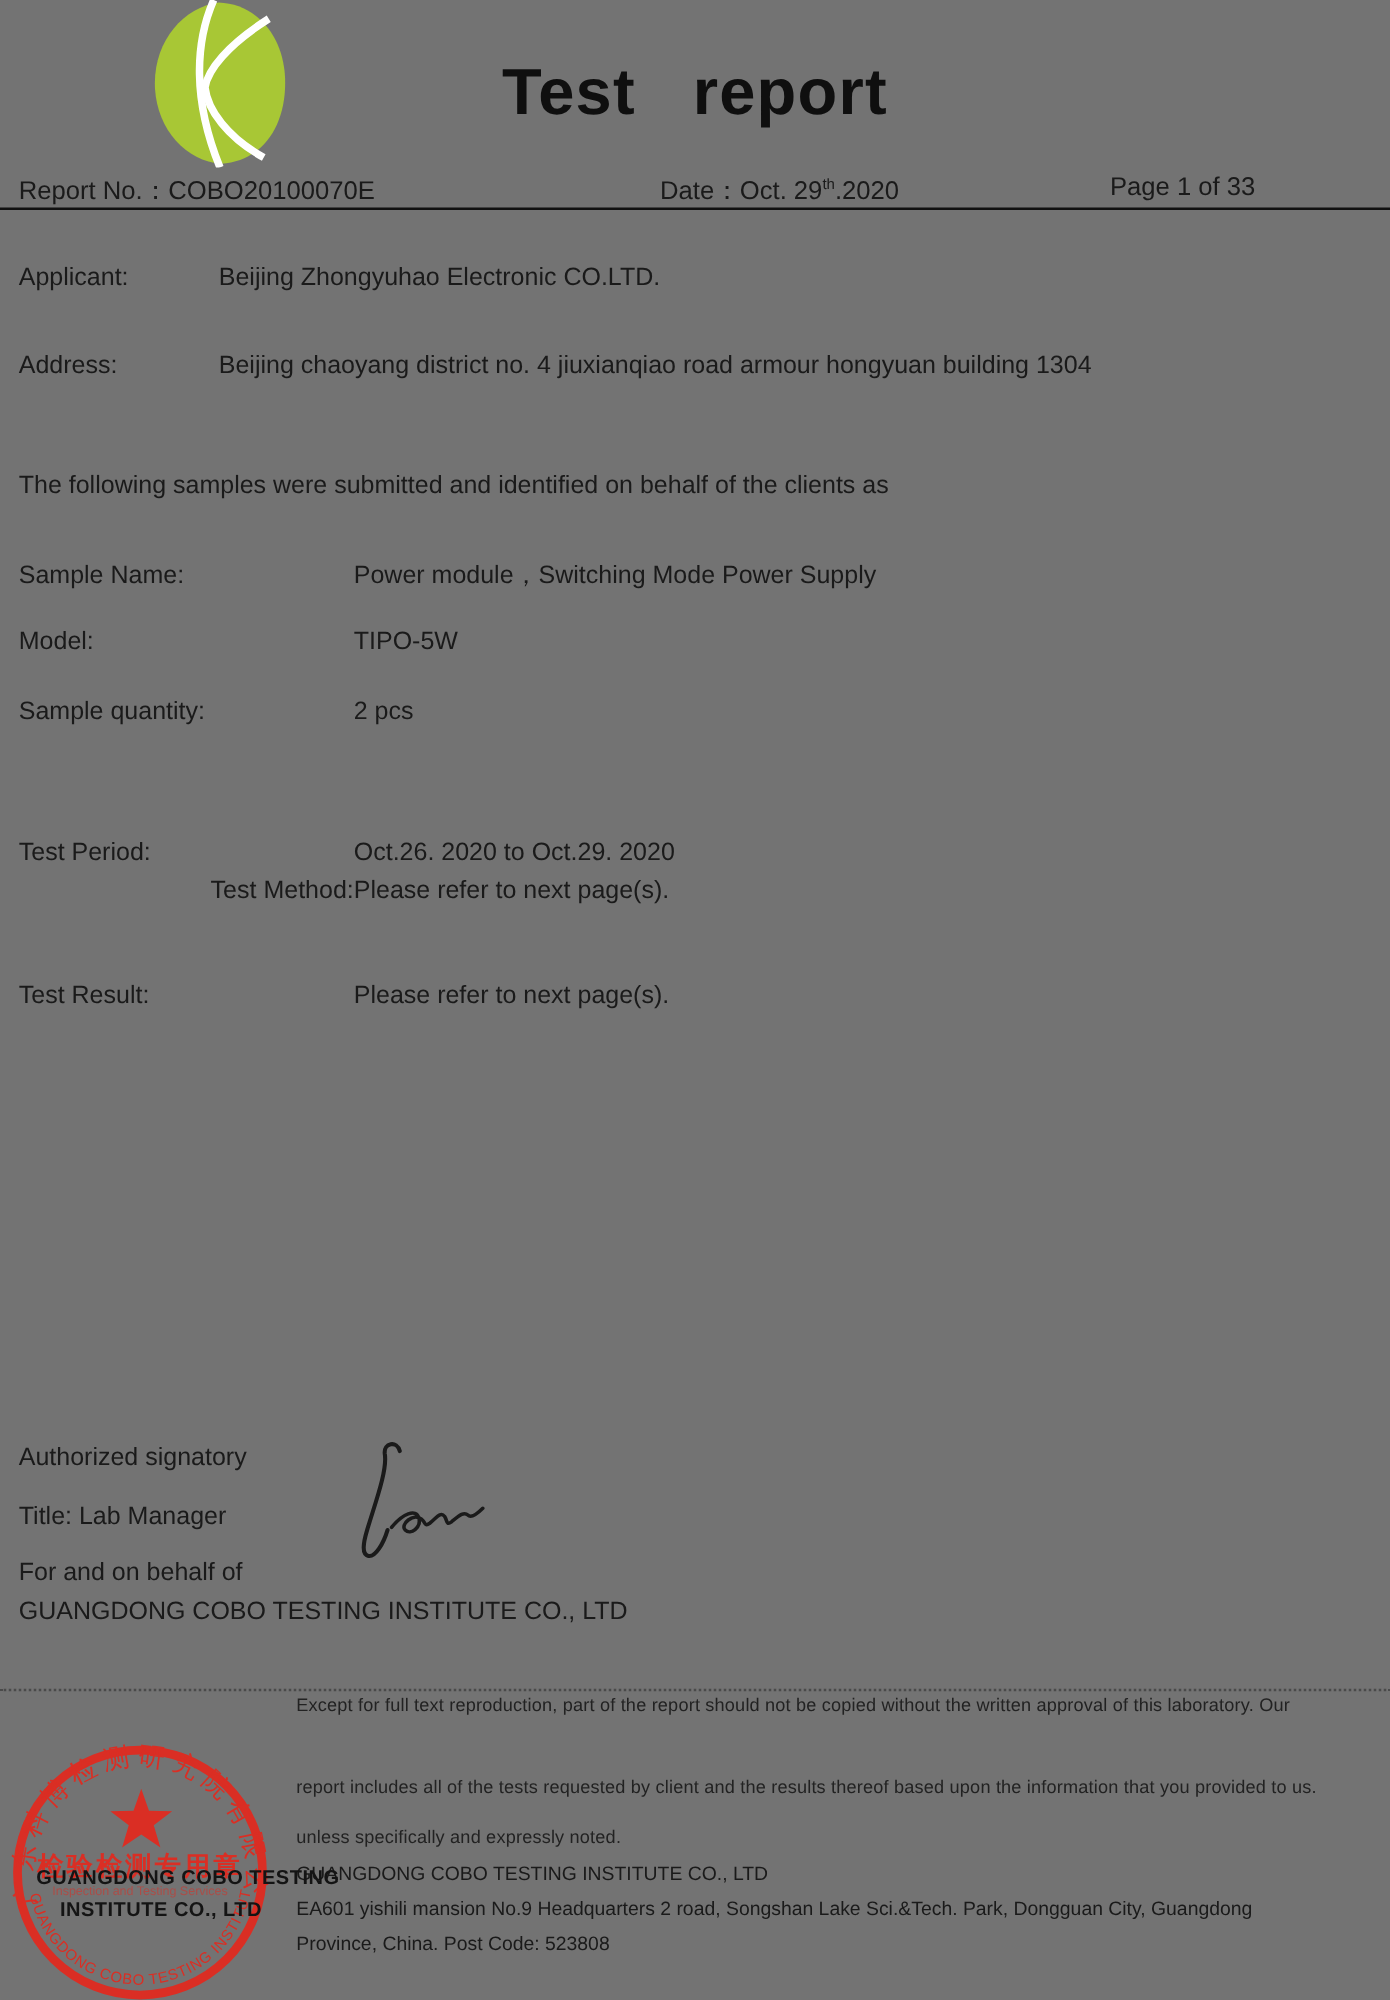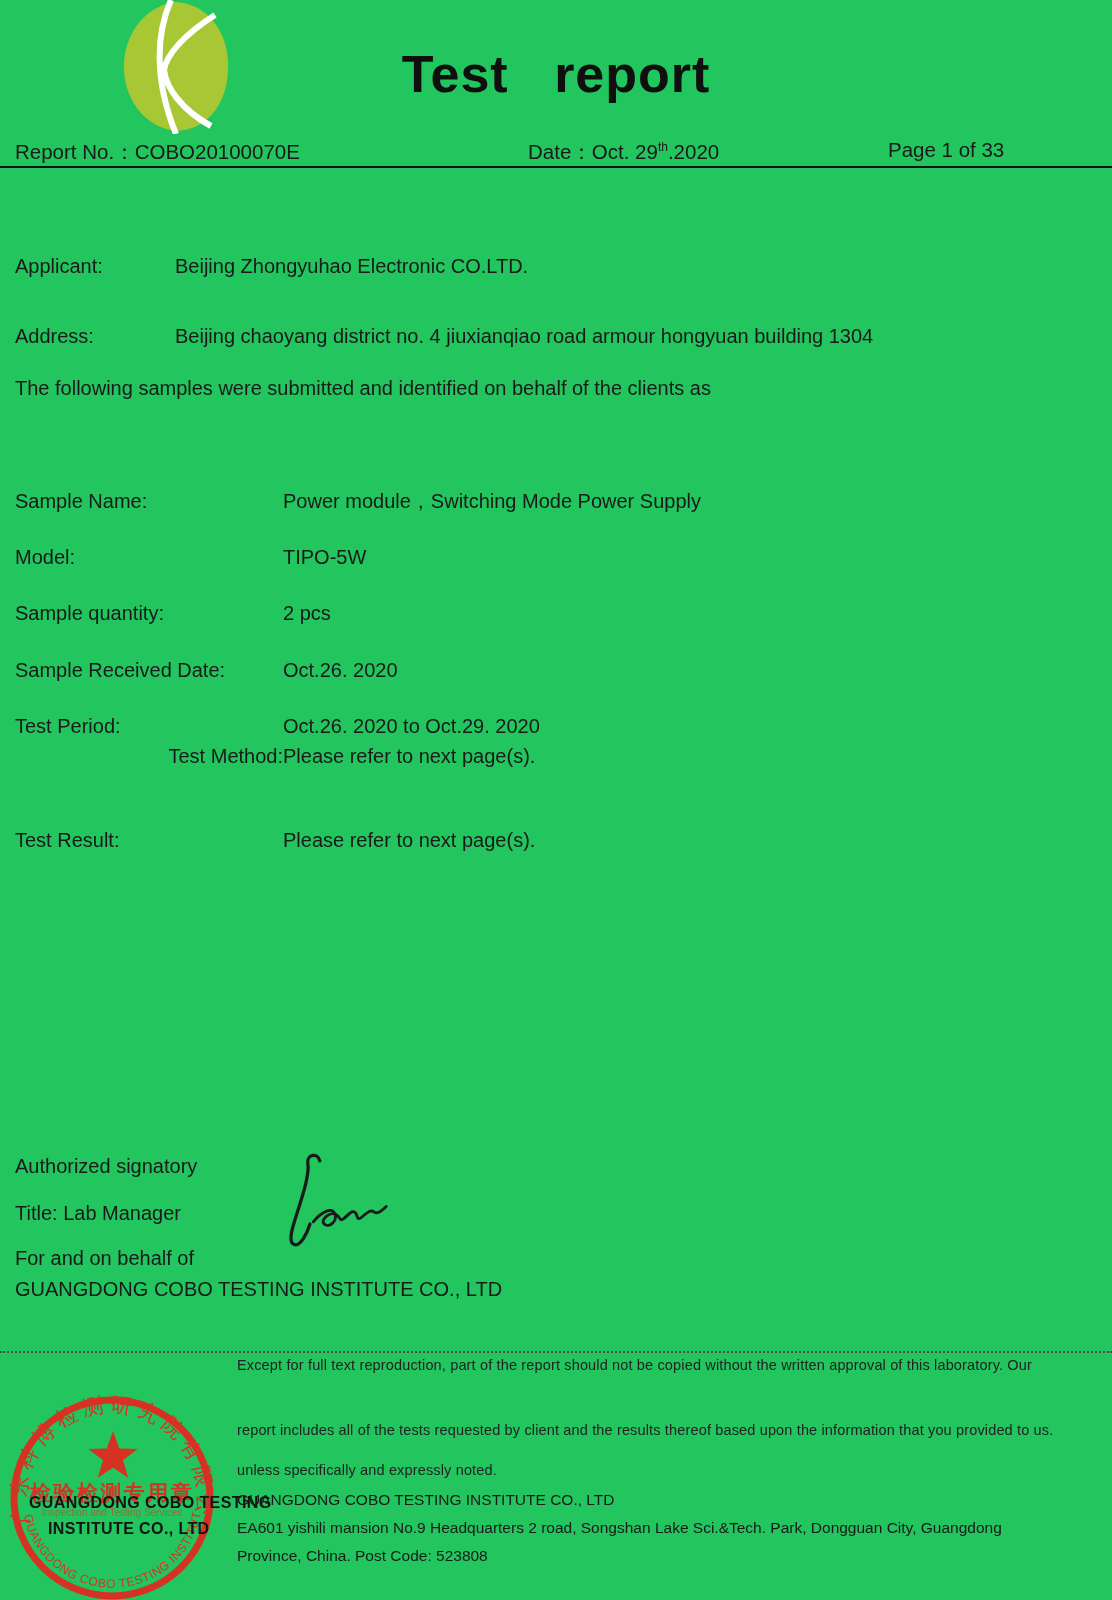--- a/index.html
+++ b/index.html
@@ -1,33 +1,33 @@
 <!DOCTYPE html>
 <html><head>
 <meta charset="utf-8">
 <style>
   * { margin:0; padding:0; box-sizing:border-box; }
   html,body { background:#888; }
   .page {
     position:relative; width:1112px; height:1600px; margin:0 auto;
-    background:#22c55e; overflow:hidden;
+    background:#737373; overflow:hidden;
     font-family:"Liberation Sans","DejaVu Sans",sans-serif;
     color:#1a1a1a;
   }
   .abs { position:absolute; }
   .title {
     width:100%; text-align:center; top:44px;
     font-size:52px; font-weight:bold; color:#0f0f0f;
     word-spacing:30px; letter-spacing:1px;
   }
   .hdr { top:138px; font-size:20.5px; white-space:nowrap; }
   .hdr sup { font-size:12px; vertical-align:super; }
   .hline { top:166px; left:0; width:1112px; height:2px; background:#111; }
   .row { font-size:20px; white-space:nowrap; left:15px; }
-  .row .lbl { display:inline-block;margin-top:44px; }
+  .row .lbl { display:inline-block; }
   .lblw160 { width:160px; }
   .lblw268 { width:268px; }
   .dotline { top:1351px; left:0; width:1112px; border-top:2px dotted #4a4a4a; }
   .sig-text { font-size:20px; left:15px; white-space:nowrap; }
   .stamp-overlap { color:#141414; font-weight:600; white-space:nowrap; z-index:3; letter-spacing:.4px; }
   .foot { left:237px; white-space:nowrap; }
   .disc { font-size:14.5px; letter-spacing:.15px; color:#222; }
   .addr { font-size:15.5px; }
   .telrow { display:flex; }
   .telrow .c1 { width:248px; } .telrow .c2 { width:287px; }
@@ -53,21 +53,20 @@
   <div class="abs hline"></div>
 
   <div class="abs row" style="top:211px;"><span class="lbl lblw160">Applicant:</span><span>Beijing Zhongyuhao Electronic CO.LTD.</span></div>
   <div class="abs row" style="top:281px;"><span class="lbl lblw160">Address:</span><span>Beijing chaoyang district no. 4 jiuxianqiao road armour hongyuan building 1304</span></div>
 
   <div class="abs row" style="top:377px;">The following samples were submitted and identified on behalf of the clients as</div>
 
   <div class="abs row" style="top:446px;"><span class="lbl lblw268">Sample Name:</span><span>Power module，Switching Mode Power Supply</span></div>
   <div class="abs row" style="top:502px;"><span class="lbl lblw268">Model:</span><span>TIPO-5W</span></div>
   <div class="abs row" style="top:558px;"><span class="lbl lblw268">Sample quantity:</span><span>2 pcs</span></div>
-  <div class="abs row" style="top:615px;"><span class="lbl lblw268">Sample Received Date:</span><span>Oct.26. 2020</span></div>
   <div class="abs row" style="top:671px;"><span class="lbl lblw268">Test Period:</span><span>Oct.26. 2020 to Oct.29. 2020</span></div>
   <div class="abs row" style="top:701px;text-align:right;"><span class="lbl lblw268">Test Method:</span><span>Please refer to next page(s).</span></div>
   <div class="abs row" style="top:785px;"><span class="lbl lblw268">Test Result:</span><span>Please refer to next page(s).</span></div>
 
   <div class="abs sig-text" style="top:1155px;">Authorized signatory</div>
   <div class="abs sig-text" style="top:1158px;margin-top:44px;">Title: Lab Manager</div>
 
   <svg class="abs" style="left:278px;top:1150px;width:125px;height:98px;" viewBox="0 0 110 90" role="img" aria-label="Sam">
     <path d="M 36 10 C 34 2 24 4 25 12 C 27 24 18 48 12 68 C 9 78 8 86 13 87 C 18 88 24 78 27 68" fill="none" stroke="#1a1a1a" stroke-width="3" stroke-linecap="round"></path>
     <path d="M 30 66 C 38 56 48 52 50 59 C 52 66 44 72 40 68 C 36 64 46 55 52 60 C 55 62 54 66 58 63 C 63 59 66 54 69 58 C 71 61 70 65 74 62 C 79 58 83 54 86 57 C 88 59 92 57 97 52" fill="none" stroke="#1a1a1a" stroke-width="2.6" stroke-linecap="round"></path>

